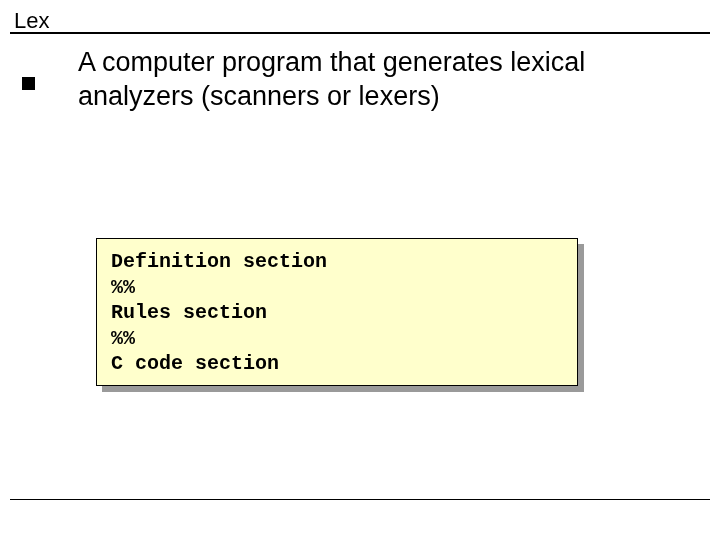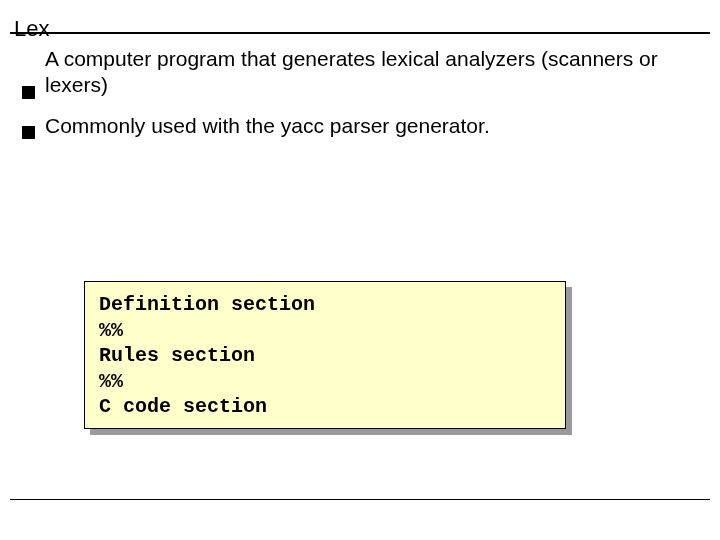--- a/index.html
+++ b/index.html
@@ -14,62 +14,62 @@
   }
   .slide {
     position: relative;
     width: 720px;
     height: 540px;
     box-sizing: border-box;
   }
   .title {
     position: absolute;
     left: 14px;
-    top: 16px;
+    top: 8px;
     font-size: 22px;
     font-weight: normal;
     text-align: center;
   }
   .title-rule {
     position: absolute;
     left: 10px;
     top: 32px;
     width: 700px;
     height: 0;
     border-top: 2px solid #000;
   }
   .body {
     position: absolute;
     left: 22px;
     top: 46px;
     width: 676px;
   }
   .bullet {
     display: flex;
-    align-items: flex-end;
+    align-items: center;
     margin-bottom: 14px;
-    font-size: 21px;
+    font-size: 27px;
     line-height: 1.25;
+    gap: 33px;
   }
   .bullet .marker {
     width: 13px;
     height: 13px;
     background: #000;
     flex: 0 0 13px;
     margin-top: 7px;
     margin-right: 10px;
   }
   .bullet .text {
     flex: 1;
   }
   .codeblock-wrap {
     position: absolute;
-    left: 84px;
+    left: 96px;
     top: 238px;
-    margin-top: 43px;
   }
   .codeblock-shadow {
     position: absolute;
     left: 6px;
     top: 6px;
     width: 482px;
     height: 148px;
     background: #9a9a9a;
   }
   .codeblock {
@@ -115,24 +115,20 @@
   <div class="title">Lex</div>
   <div class="title-rule"></div>
 
   <div class="body">
 
     <div class="bullet">
       <div class="marker"></div>
       <div class="text">A computer program that generates lexical analyzers (scanners or lexers)</div>
     </div>
 
-    <div class="bullet">
-      <div class="marker"></div>
-      <div class="text">Commonly used with the yacc parser generator.</div>
-    </div>
 
 
   </div>
 
   <div class="codeblock-wrap">
     <div class="codeblock-shadow"></div>
     <div class="codeblock">Definition section
 %%
 Rules section
 %%

